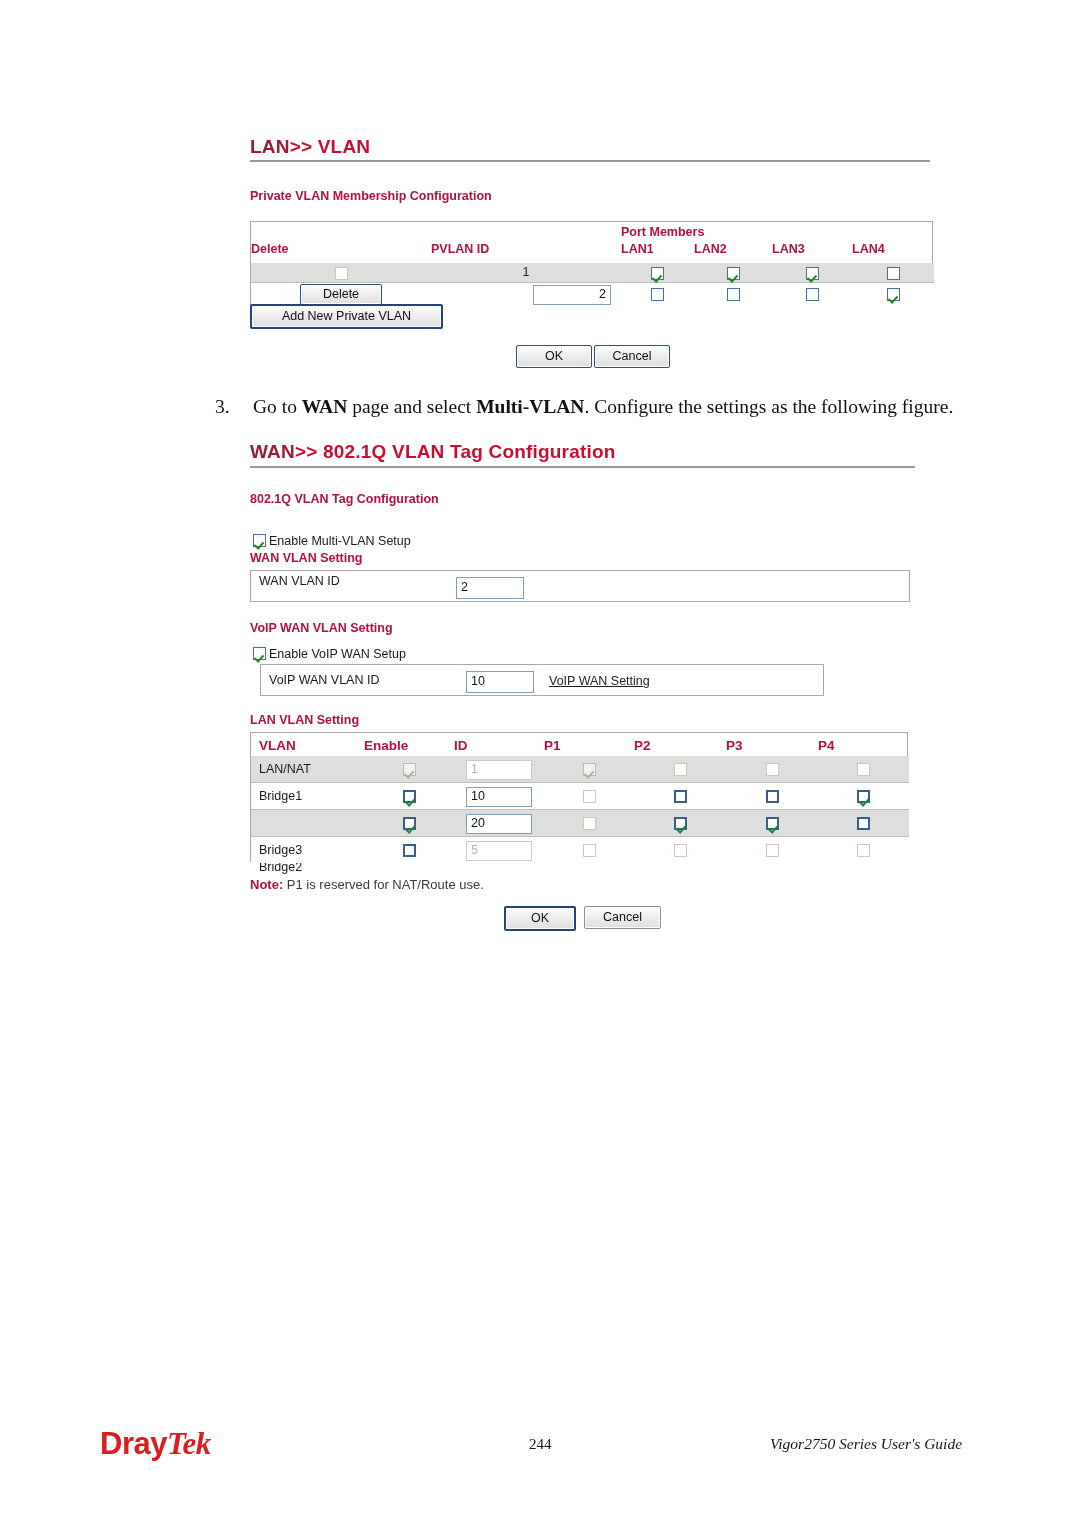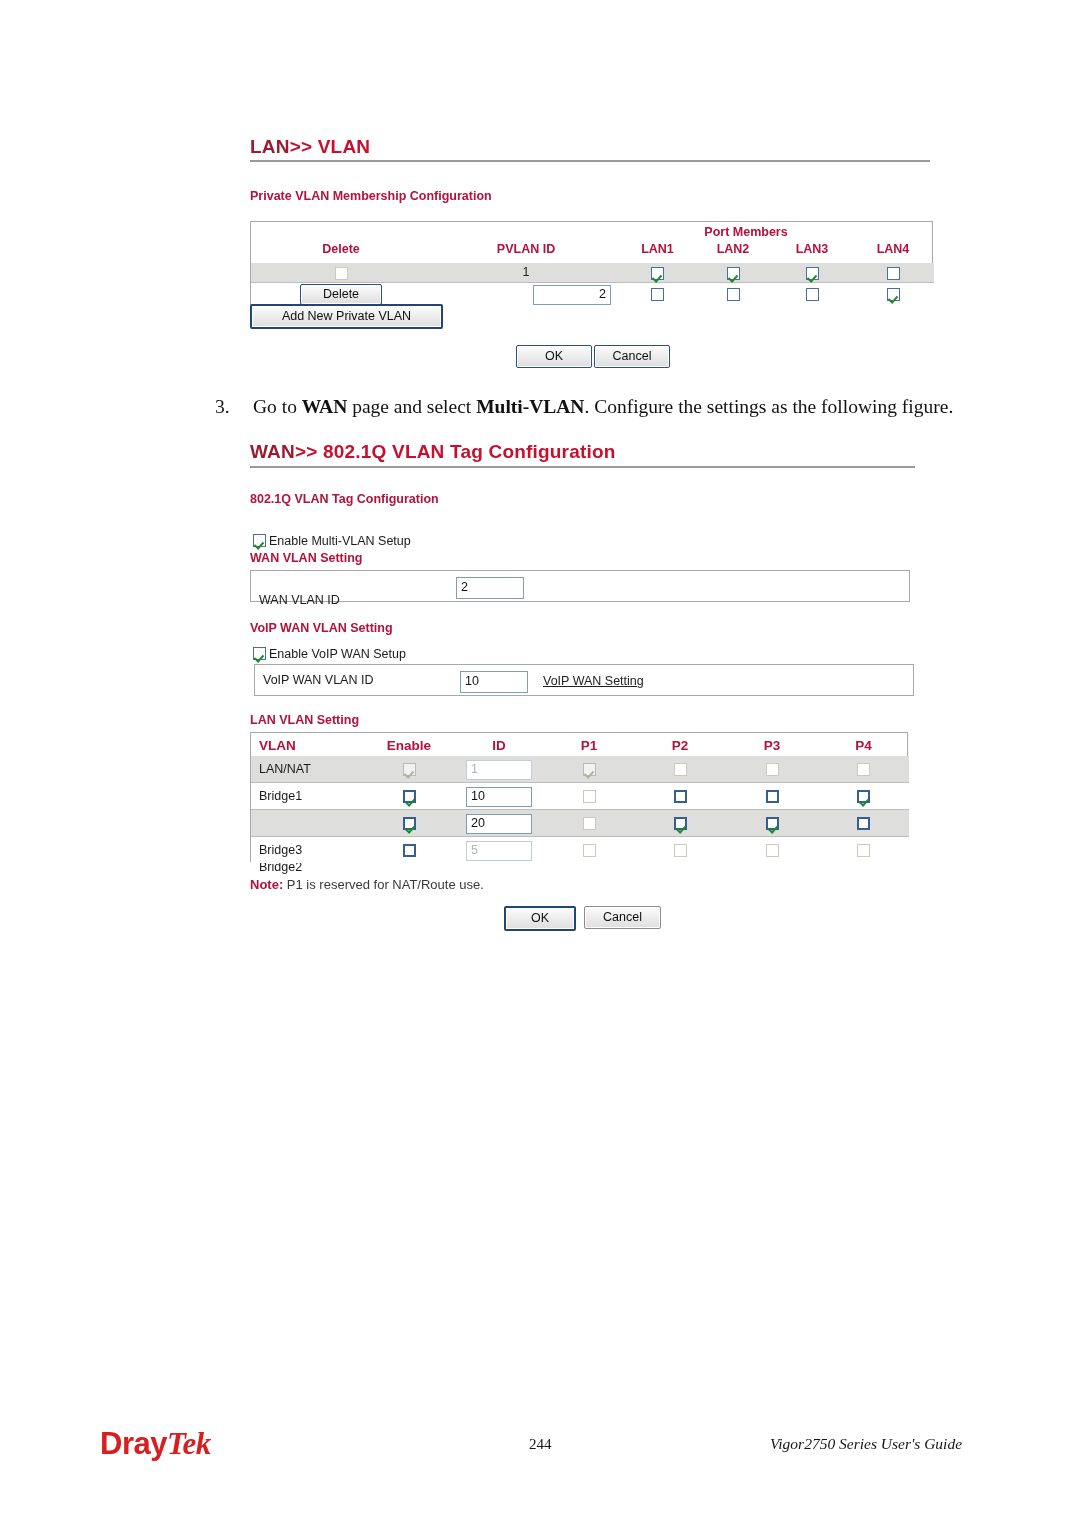--- a/index.html
+++ b/index.html
@@ -45,21 +45,20 @@
     border:1px solid #a8a8a8;
     background:#ffffff;
     font-size:12.5px;
     color:#1a1a1a;
   }
 
   .hdr-cell {
     color:#b3123a;
     font-weight:bold;
     font-size:12.5px;
-    text-align:center;
     white-space:nowrap;
   }
   .row-grey { background:#dededd; }
   .row-white { background:#ffffff; }
   .cellline { border-bottom:1px solid #bdbdbd; }
 
   
   .cb {
     display:inline-block;
     width:13px; height:13px;
@@ -250,31 +249,31 @@
 
 <div class="section-title" style="left:250px; top:492px;">802.1Q VLAN Tag Configuration</div>
 
 <div style="position:absolute; left:253px; top:531px; white-space:nowrap;">
   <span class="cb on" style="margin-right:3px;"></span><span class="ui">Enable Multi-VLAN Setup</span>
 </div>
 
 <div class="section-title" style="left:250px; top:551px;">WAN VLAN Setting</div>
 
 <div class="tbl" style="left:250px; top:570px; width:660px; height:32px;">
-  <span class="ui" style="position:absolute; left:8px; top:22px;">WAN VLAN ID</span>
+  <span class="ui" style="position:absolute; left:8px; top:3px;">WAN VLAN ID</span>
   <span class="inp" style="position:absolute; left:205px; top:6px; width:68px; padding:3px 4px 4px;">2</span>
 </div>
 
 <div class="section-title" style="left:250px; top:621px;">VoIP WAN VLAN Setting</div>
 
 <div style="position:absolute; left:253px; top:644px; white-space:nowrap;">
   <span class="cb on" style="margin-right:3px;"></span><span class="ui">Enable VoIP WAN Setup</span>
 </div>
 
-<div class="tbl" style="left:254px; top:664px; width:660px; height:32px;">
+<div class="tbl" style="left:260px; top:664px; width:564px; height:32px;">
   <span class="ui" style="position:absolute; left:8px; top:8px;">VoIP WAN VLAN ID</span>
   <span class="inp" style="position:absolute; left:205px; top:6px; width:68px; padding:3px 4px 4px;">10</span>
   <a class="lnk" href="#" style="position:absolute; left:288px; top:9px;">VoIP WAN Setting</a>
 </div>
 
 <div class="section-title" style="left:250px; top:713px;">LAN VLAN Setting</div>
 
 <div class="tbl" style="left:250px; top:732px; width:658px; height:130px;">
 
   <div style="position:absolute; left:0; top:0; width:658px; height:23px;">

